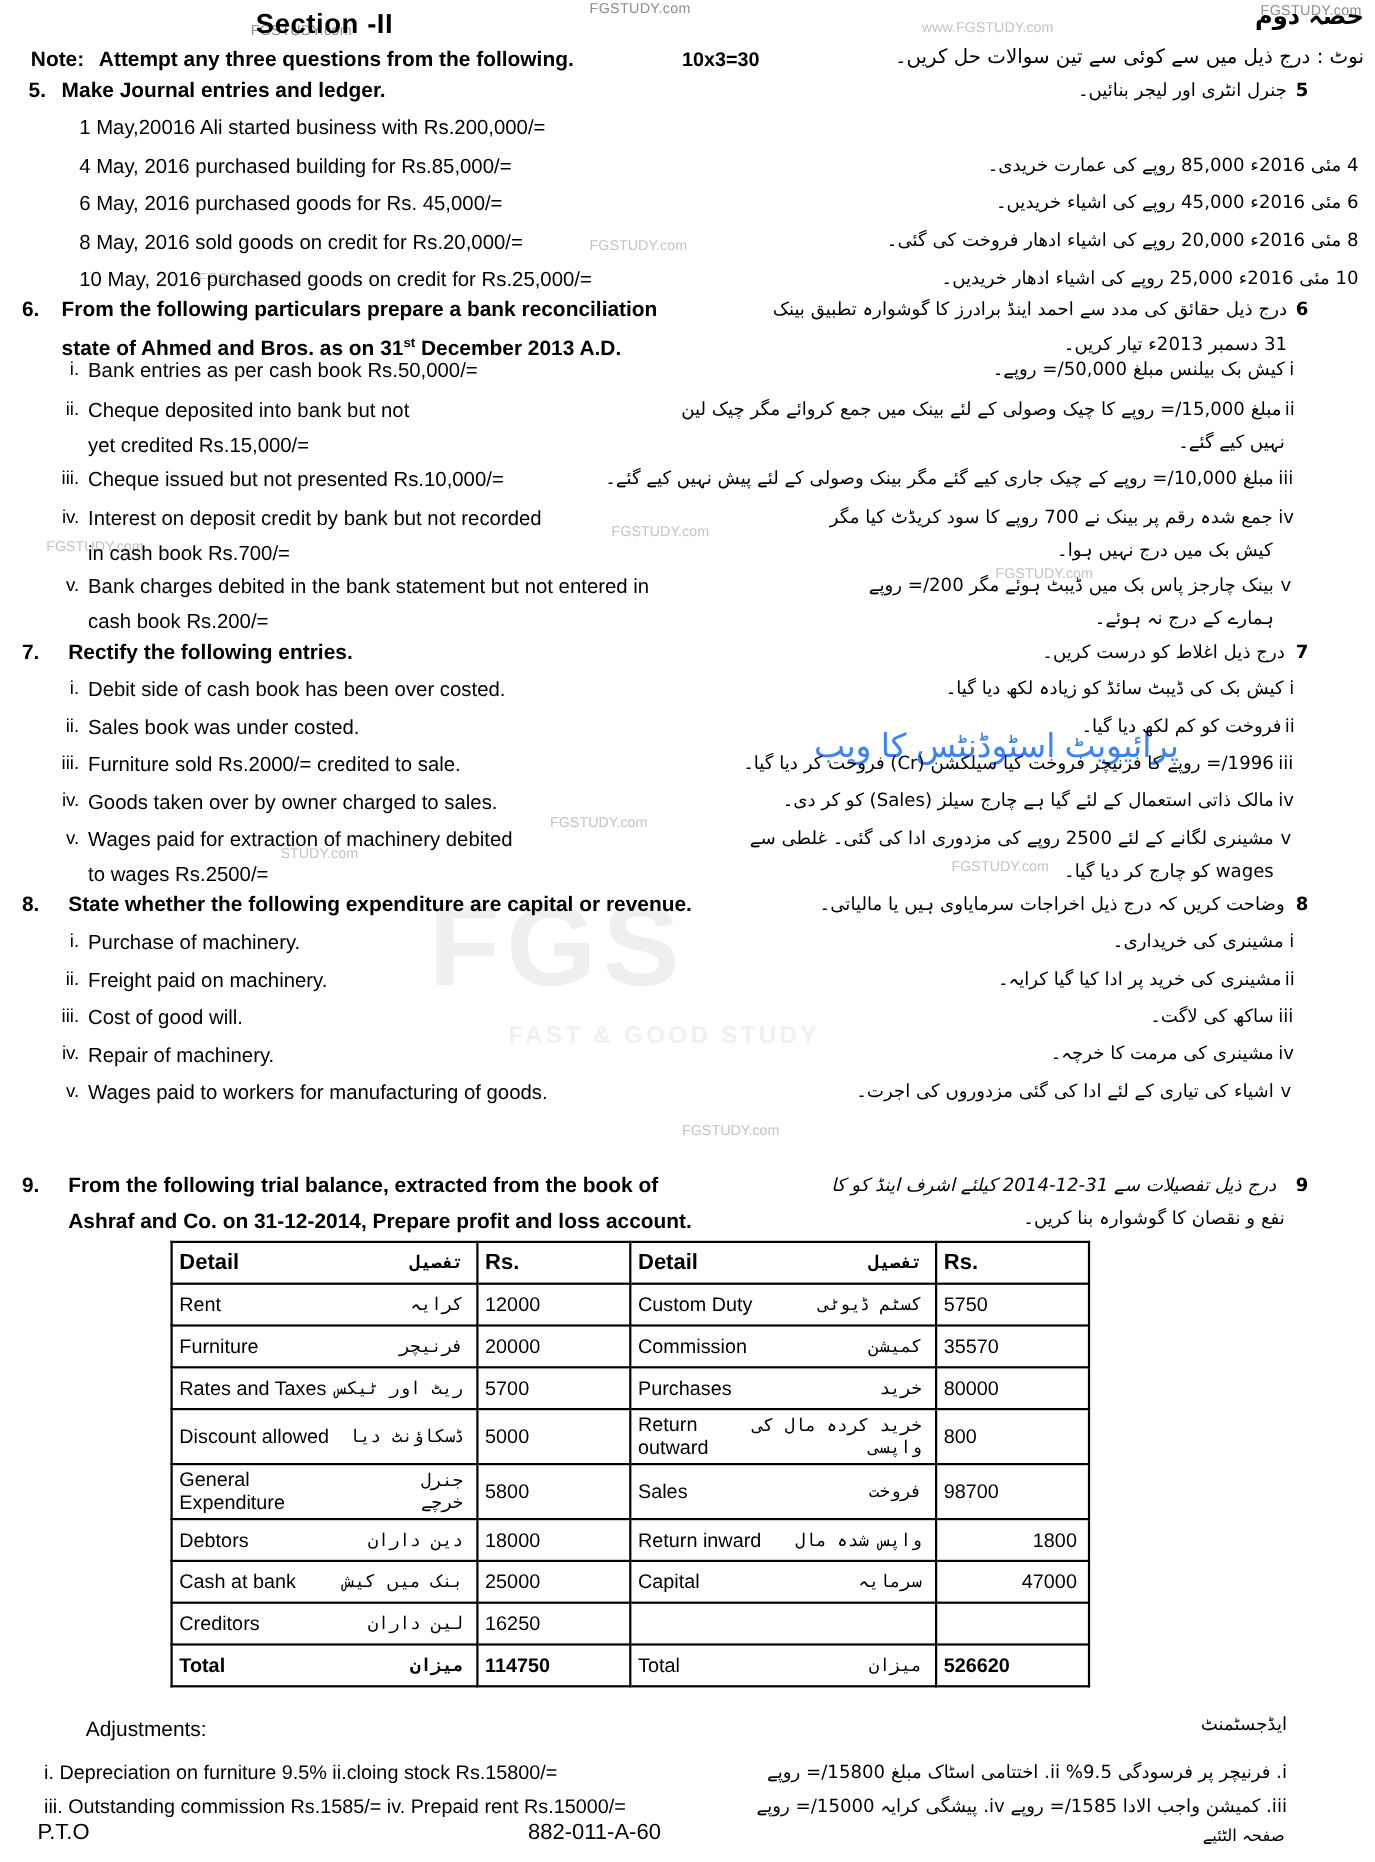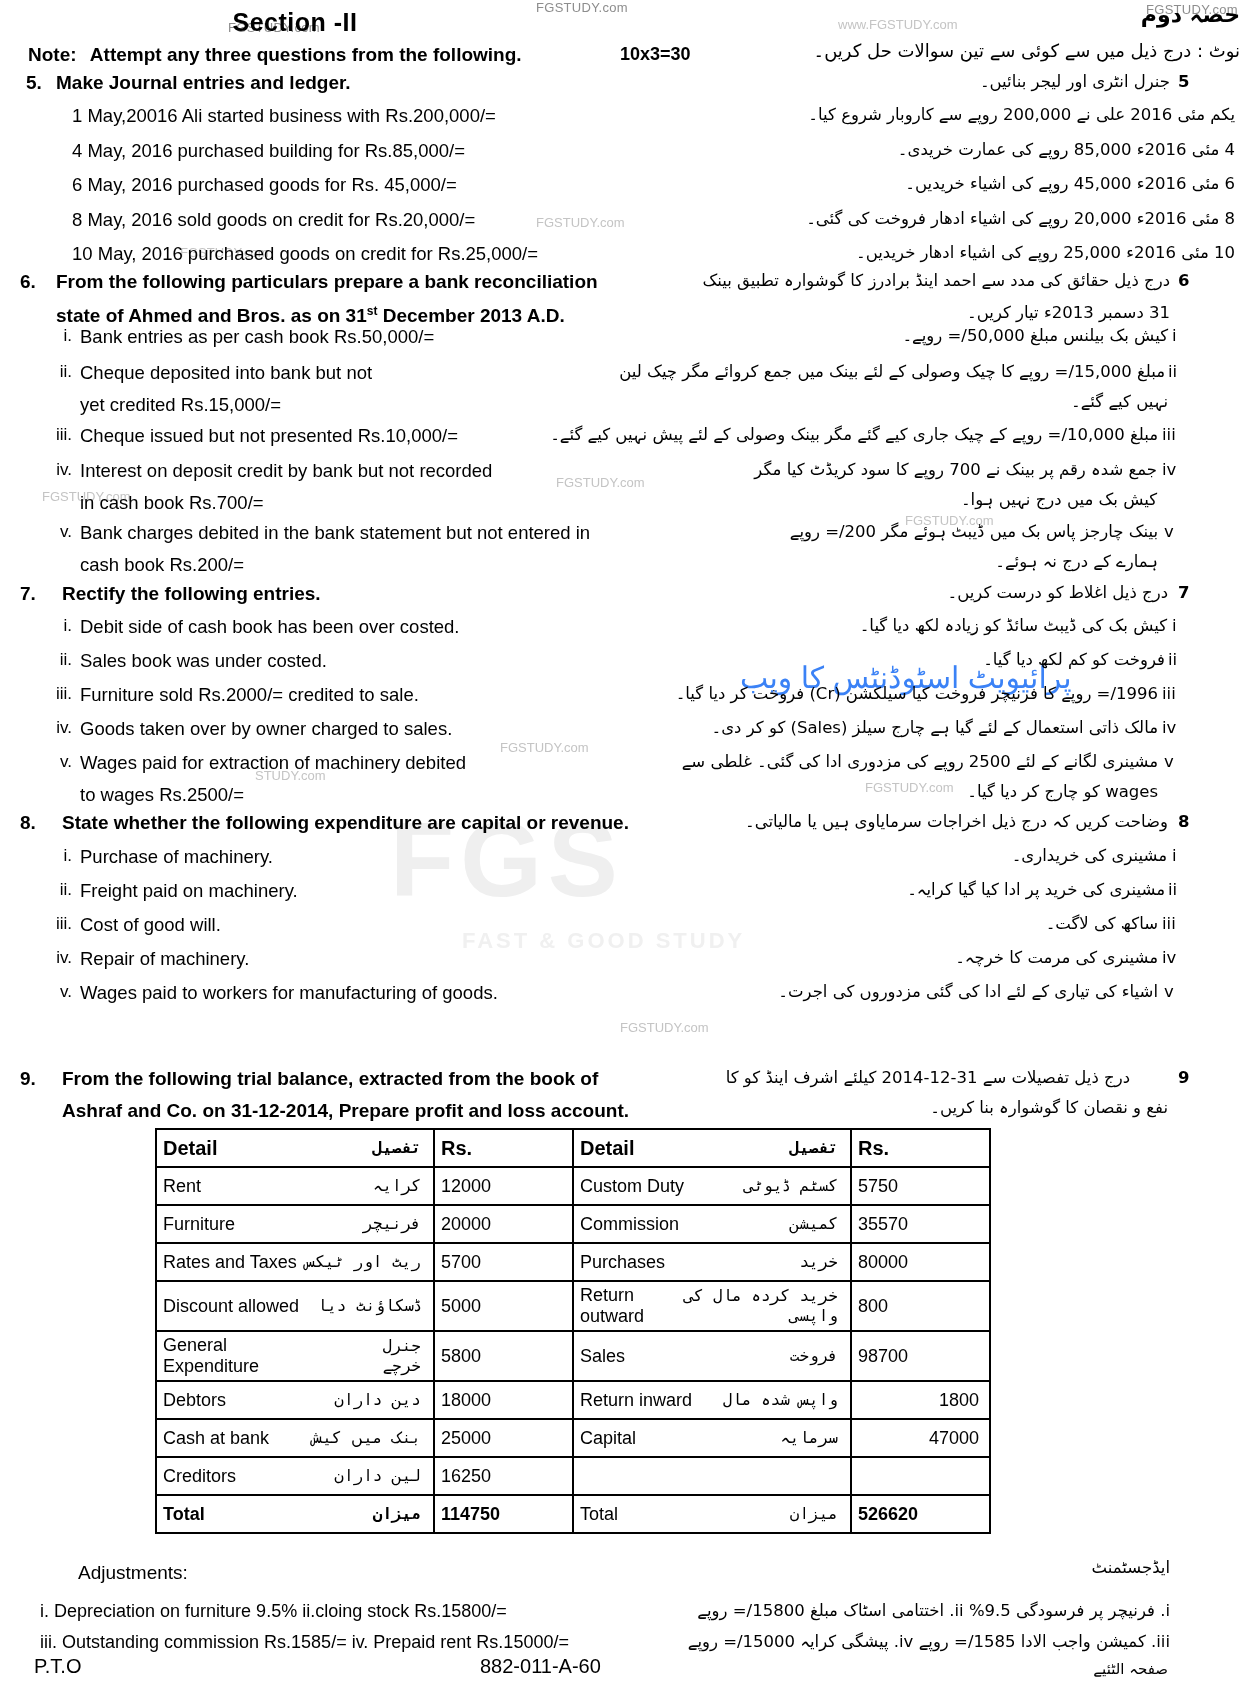--- a/index.html
+++ b/index.html
@@ -91,21 +91,20 @@
   </div>
   <div class="row marks">10x3=30</div>
   <div class="urdu-line" style="left:760px;top:40px;width:480px;font-size:18px;">نوٹ : درج ذیل میں سے کوئی سے تین سوالات حل کریں۔</div>
 
   <div class="qnum" style="left:26px;top:72px;">5.</div>
   <div class="qtext" style="left:56px;top:72px;">Make Journal entries and ledger.</div>
   <div class="urdu-line" style="left:1178px;top:72px;font-weight:bold;">5</div>
   <div class="urdu-line" style="left:880px;top:72px;width:290px;">جنرل انٹری اور لیجر بنائیں۔</div>
 
   <div class="item" style="left:72px;top:105px;">1 May,20016 Ali started business with Rs.200,000/=</div>
-  <div class="urdu-line" style="left:700px;top:105px;width:535px;">یکم مئی 2016 علی نے 200,000 روپے سے کاروبار شروع کیا۔</div>
 
   <div class="item" style="left:72px;top:140px;">4 May, 2016 purchased building for Rs.85,000/=</div>
   <div class="urdu-line" style="left:760px;top:140px;width:475px;">4 مئی 2016ء 85,000 روپے کی عمارت خریدی۔</div>
 
   <div class="item" style="left:72px;top:174px;">6 May, 2016 purchased goods for Rs. 45,000/=</div>
   <div class="urdu-line" style="left:770px;top:174px;width:465px;">6 مئی 2016ء 45,000 روپے کی اشیاء خریدیں۔</div>
 
   <div class="item" style="left:72px;top:209px;">8 May, 2016 sold goods on credit for Rs.20,000/=</div>
   <div class="urdu-line" style="left:730px;top:209px;width:505px;">8 مئی 2016ء 20,000 روپے کی اشیاء ادھار فروخت کی گئی۔</div>
 
@@ -211,21 +210,21 @@
 
   <div class="itemnum" style="left:44px;top:982px;width:28px;">v.</div>
   <div class="item" style="left:80px;top:982px;">Wages paid to workers for manufacturing of goods.</div>
   <div class="urdu-line" style="left:1164px;top:982px;">v</div>
   <div class="urdu-line" style="left:896px;top:982px;width:262px;">اشیاء کی تیاری کے لئے ادا کی گئی مزدوروں کی اجرت۔</div>
 
   <div class="qnum" style="left:20px;top:1068px;">9.</div>
   <div class="qtext" style="left:62px;top:1068px;">From the following trial balance, extracted from the book of</div>
   <div class="qtext" style="left:62px;top:1100px;">Ashraf and Co. on 31-12-2014, Prepare profit and loss account.</div>
   <div class="urdu-line" style="left:1178px;top:1068px;font-weight:bold;">9</div>
-  <div class="urdu-line" style="left:840px;top:1068px;width:290px;">درج ذیل تفصیلات سے 31-12-2014 کیلئے اشرف اینڈ کو کا</div>
+  <div class="urdu-line" style="left:870px;top:1068px;width:290px;font-style:italic;">درج ذیل تفصیلات سے 31-12-2014 کیلئے اشرف اینڈ کو کا</div>
   <div class="urdu-line" style="left:920px;top:1098px;width:248px;">نفع و نقصان کا گوشوارہ بنا کریں۔</div>
 
   <div class="tbl-wrap">
     <table class="tb">
       <thead>
         <tr>
           <th class="c-detail hd">
             <div class="cell">
                 <span>Detail</span>
                 <span class="uw">تفصیل</span>

